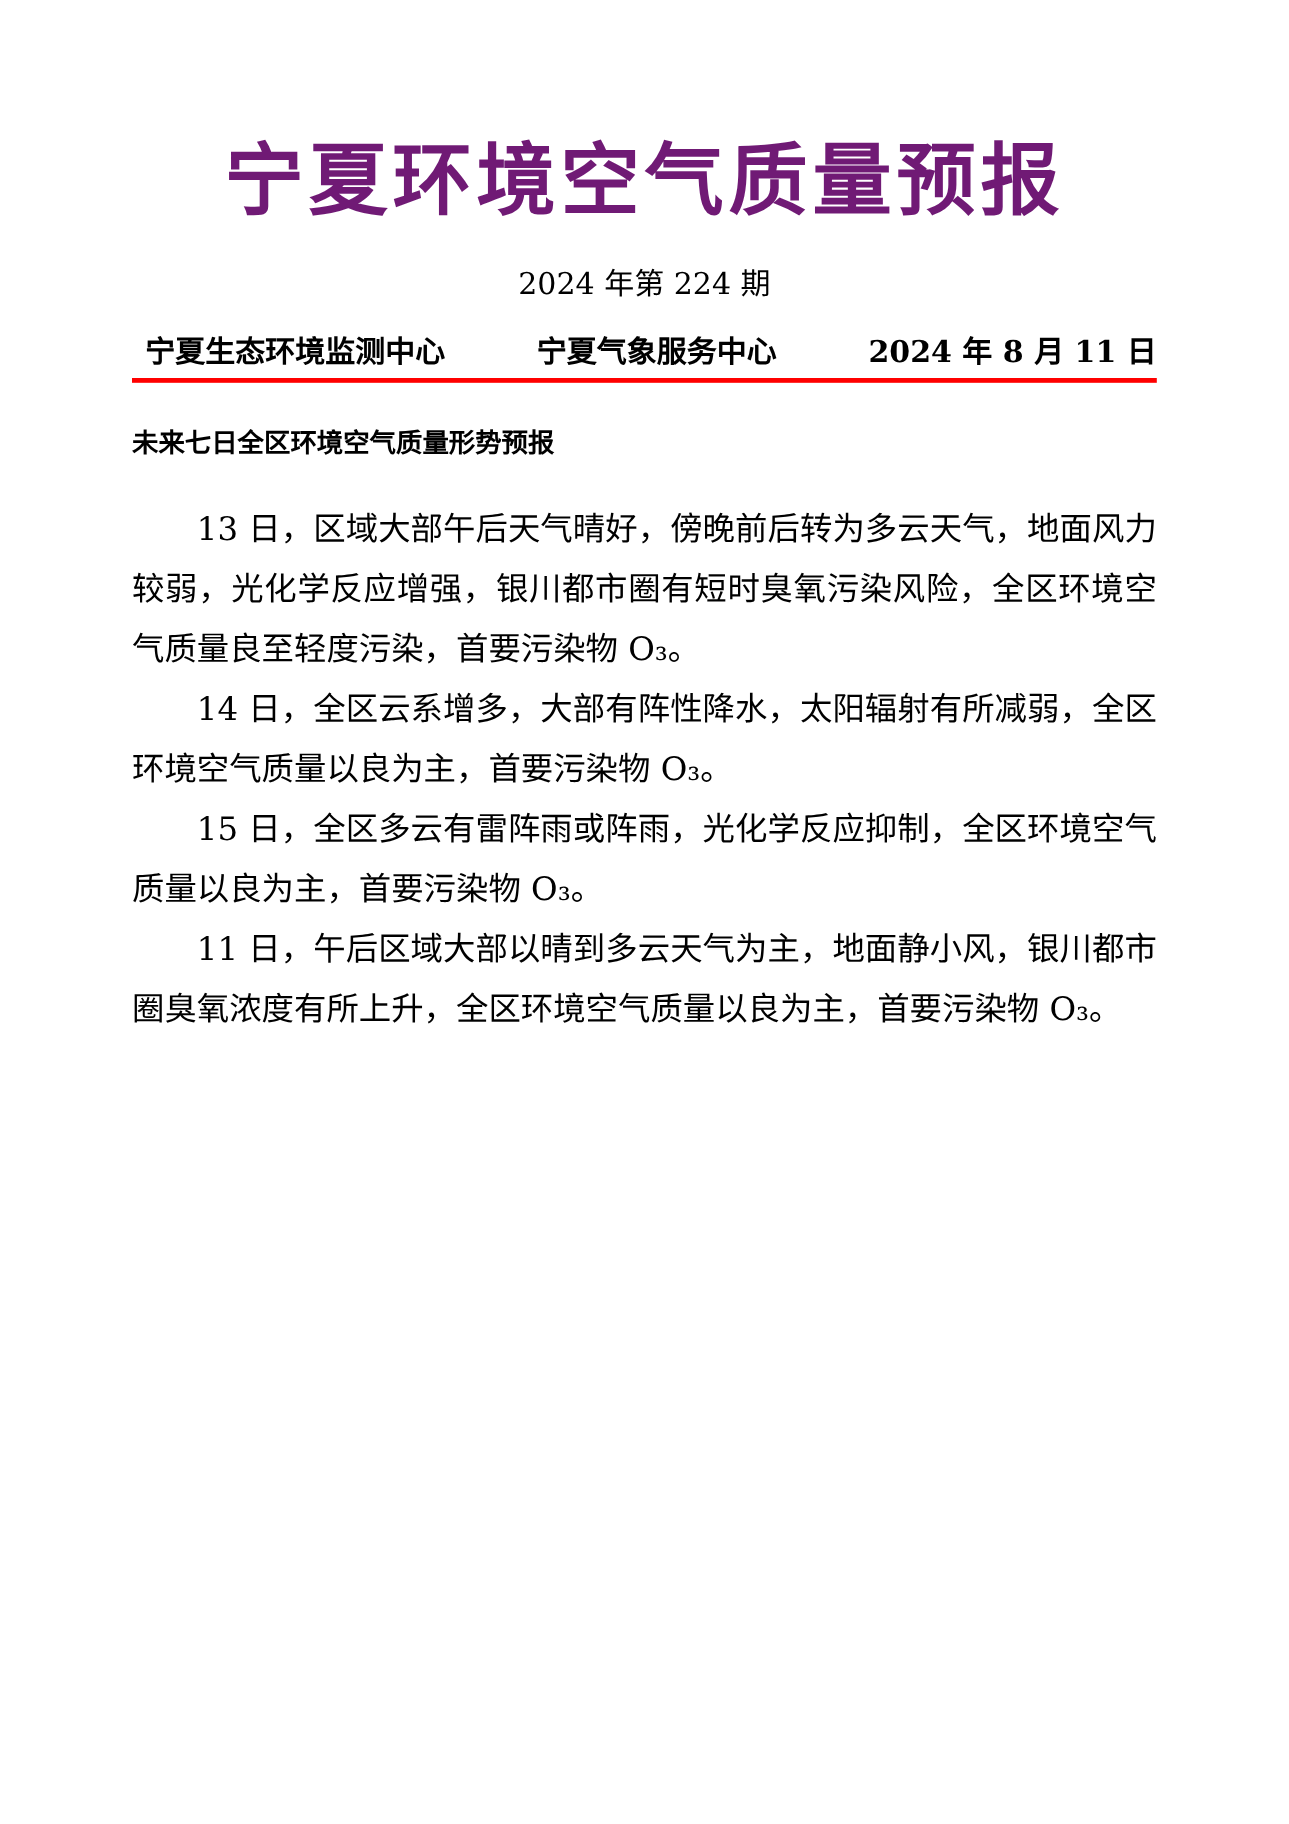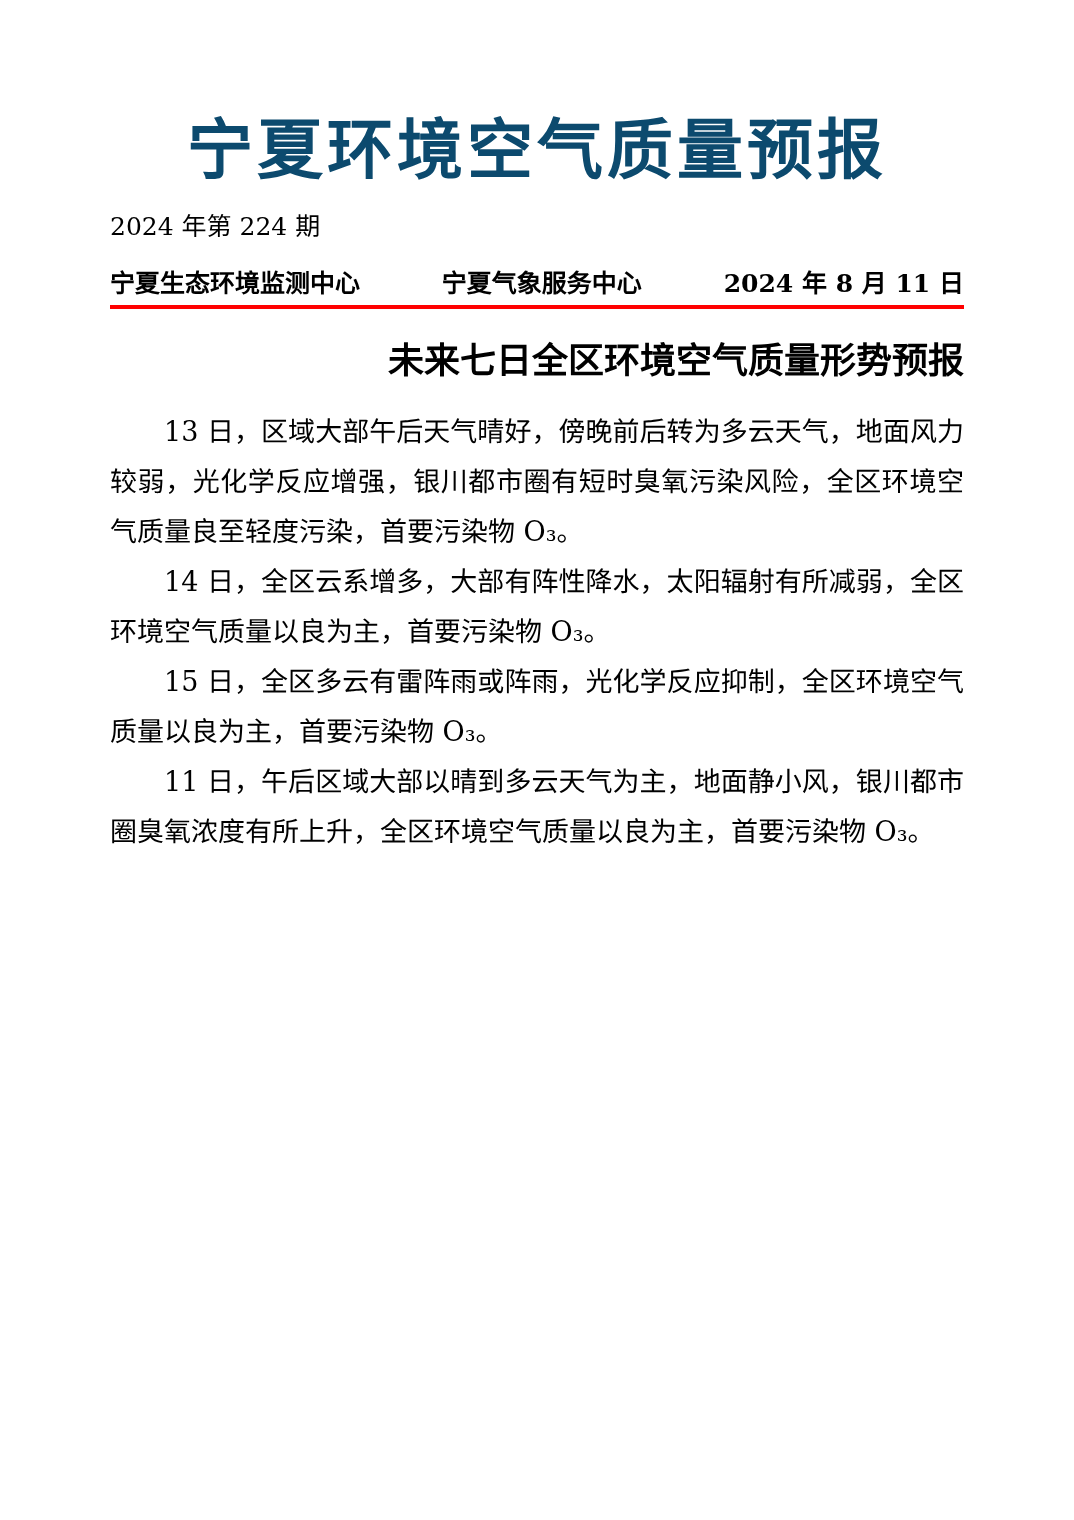--- a/index.html
+++ b/index.html
@@ -30,46 +30,47 @@
     margin: 94px 0 0 0;
     text-align: center;
     color: #ff0000;
     font-weight: bold;
     font-size: 66px;
     line-height: 112px;
     letter-spacing: 4px;
     white-space: nowrap;
   }
   .issue-line {
-    margin-top: 4px;
-    text-align: left;
+    margin-top: 14px;
+    text-align: center;
     font-size: 25px;
     line-height: 34px;
   }
   .masthead {
     margin-top: 24px;
     display: flex;
     justify-content: space-between;
     align-items: baseline;
     font-weight: bold;
     font-size: 25px;
     line-height: 32px;
     white-space: nowrap;
+    margin-left: 11px;
   }
   .red-rule {
     margin-top: 5px;
     height: 4px;
     background: #ff0000;
     border: none;
   }
   .section-title {
     margin: 33px 0 0 0;
-    text-align: right;
+    text-align: left;
     font-weight: bold;
-    font-size: 36px;
+    font-size: 22px;
     line-height: 36px;
   }
   .body-text {
     margin-top: 29px;
     font-size: 27px;
   }
   .body-text p {
     margin: 0;
     text-indent: 2em;
     text-align: justify;
@@ -79,21 +80,21 @@
   .body-text p.last-para {
     margin-top: 12px;
   }
 </style>
 </head>
 <body>
 
 <div class="page">
   <div class="content">
 
-    <h1 class="doc-title" style="color: #0c4a6e;">宁夏环境空气质量预报</h1>
+    <h1 class="doc-title" style="color: #701a75;">宁夏环境空气质量预报</h1>
 
     <div class="issue-line">2024 年第 224 期</div>
 
     <div class="masthead">
       <span>宁夏生态环境监测中心</span>
       <span>宁夏气象服务中心</span>
       <span>2024 年 8 月 11 日</span>
     </div>
 
     <div class="red-rule" style="background: rgb(255, 0, 0);"></div>

